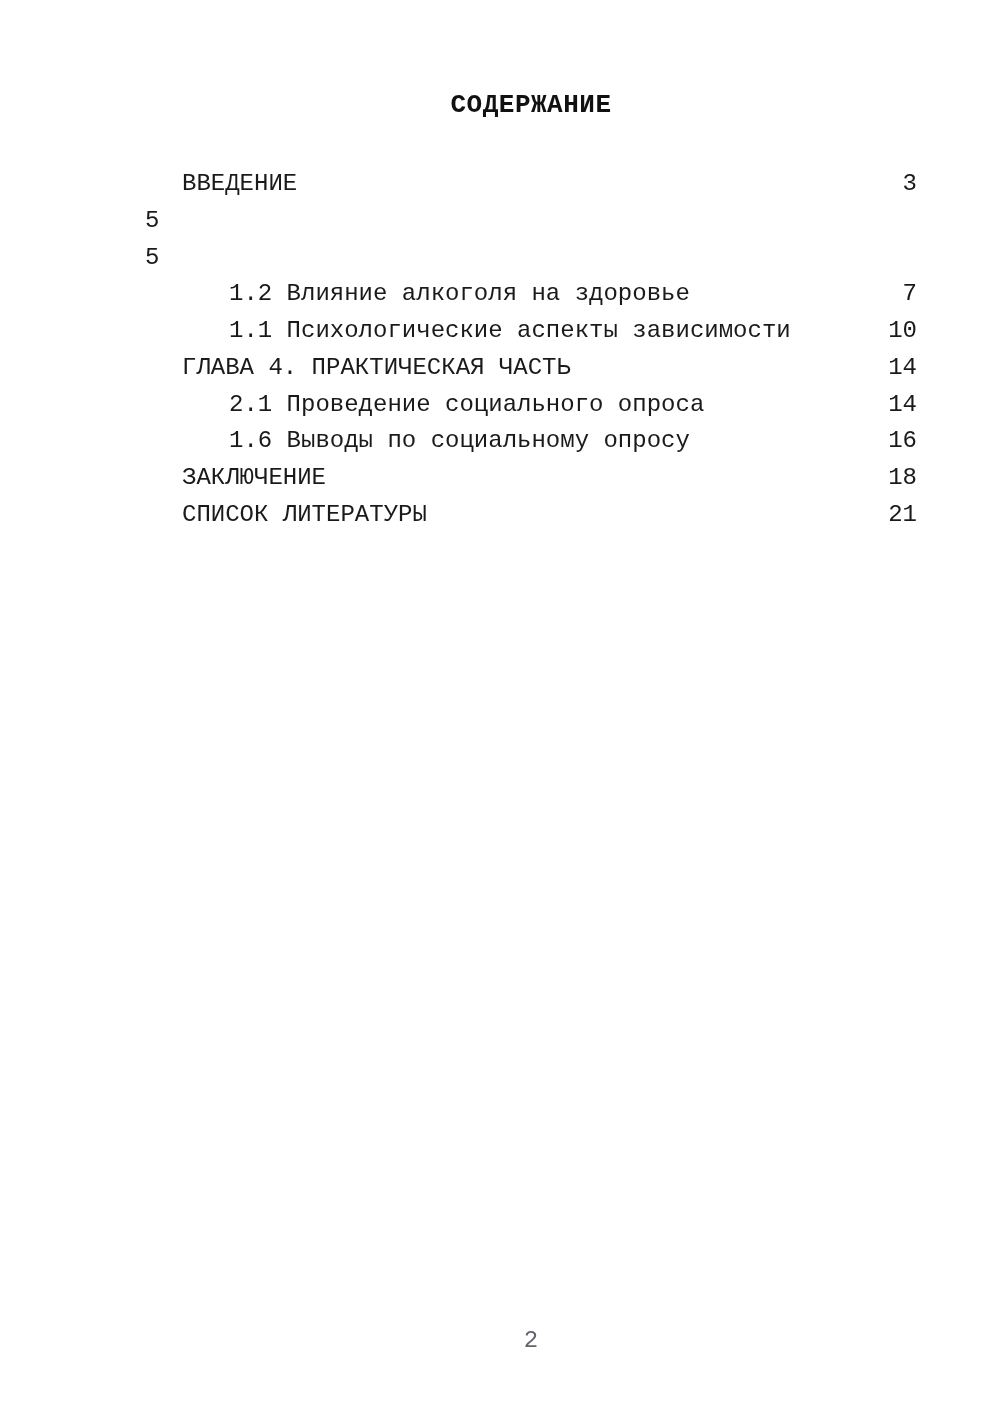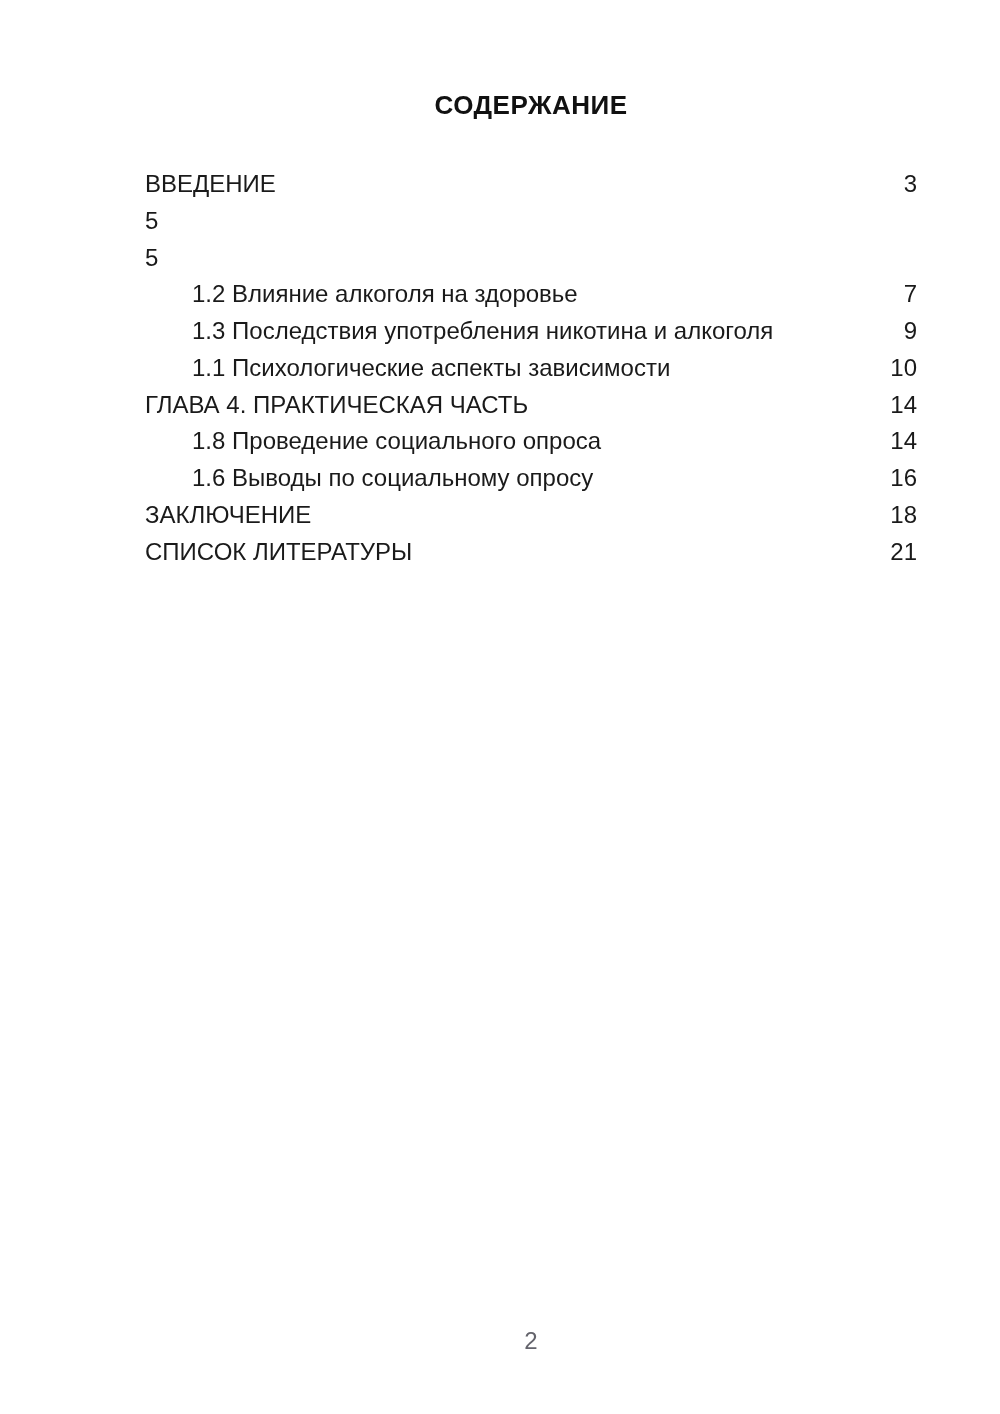--- a/index.html
+++ b/index.html
@@ -9,21 +9,21 @@
     height: 1414px;
     background: #ffffff;
     overflow: hidden;
   }
 
   .page {
     position: relative;
     width: 856px;
     height: 1414px;
     background: #ffffff;
-    font-family: Liberation Sans, sans-serif;
+    font-family: Liberation Mono, monospace;
     color: #1a1a1a;
   }
 
   .doc-title {
     position: absolute;
     top: 90px;
     left: 145px;
     width: 772px;
     text-align: center;
     font-size: 26px;
@@ -41,21 +41,21 @@
 
   .toc-row {
     display: flex;
     justify-content: space-between;
     align-items: baseline;
     line-height: 36.75px;
     font-size: 24px;
     white-space: nowrap;
   }
 
-  .toc-row .toc-label { text-align: right; }
+  .toc-row .toc-label { text-align: right; margin-left: 37px; }
   .toc-row .toc-page  { text-align: right; }
 
   .toc-row.level-1 .toc-label { padding-left: 47px; }
 
   .page-footer {
     position: absolute;
     top: 1327px;
     left: 145px;
     width: 772px;
     text-align: center;
@@ -79,33 +79,29 @@
         <span class="toc-page">5</span>
       </div>
       <div class="toc-row level-1">
         <span class="toc-page">5</span>
       </div>
       <div class="toc-row level-1">
         <span class="toc-label">1.2 Влияние алкоголя на здоровье</span>
         <span class="toc-page">7</span>
       </div>
       <div class="toc-row level-1">
-        <span class="toc-label">1.3 Последствия употребления никотина и алкоголя</span>
-        <span class="toc-page">9</span>
-      </div>
-      <div class="toc-row level-1">
         <span class="toc-label">1.1 Психологические аспекты зависимости</span>
         <span class="toc-page">10</span>
       </div>
       <div class="toc-row level-0">
         <span class="toc-label">ГЛАВА 4. ПРАКТИЧЕСКАЯ ЧАСТЬ</span>
         <span class="toc-page">14</span>
       </div>
       <div class="toc-row level-1">
-        <span class="toc-label">1.8 Проведение социального опроса</span>
+        <span class="toc-label">2.1 Проведение социального опроса</span>
         <span class="toc-page">14</span>
       </div>
       <div class="toc-row level-1">
         <span class="toc-label">1.6 Выводы по социальному опросу</span>
         <span class="toc-page">16</span>
       </div>
       <div class="toc-row level-0">
         <span class="toc-label">ЗАКЛЮЧЕНИЕ</span>
         <span class="toc-page">18</span>
       </div>

